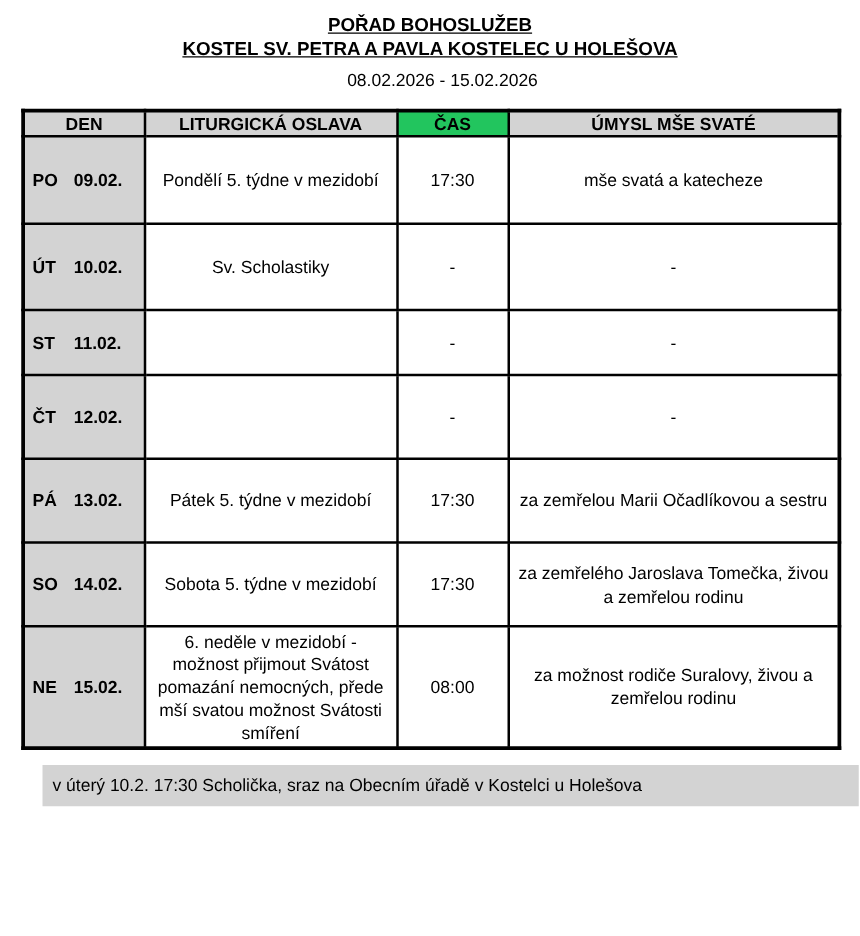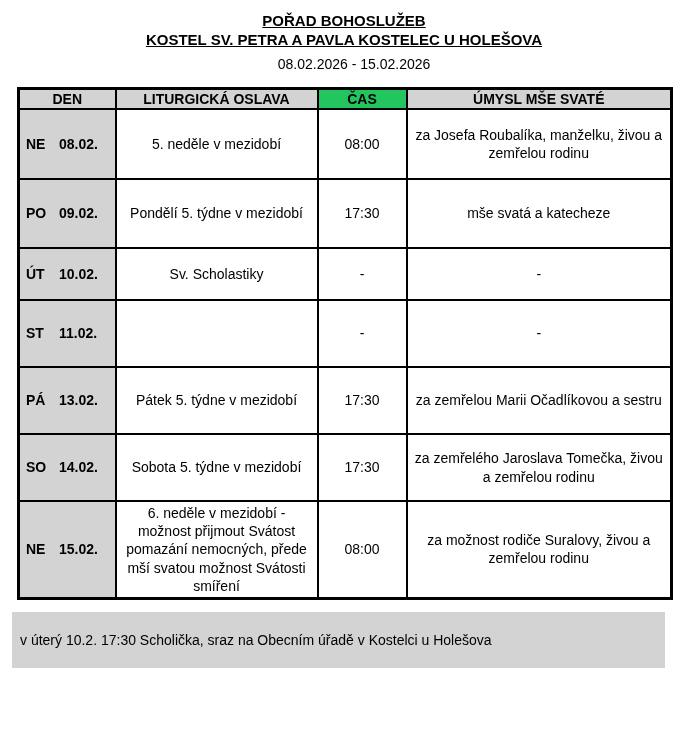--- a/index.html
+++ b/index.html
@@ -71,22 +71,22 @@
   tbody tr:nth-child(3) { height: 52px; }
   tbody tr:nth-child(4) { height: 67px; }
   tbody tr:nth-child(5) { height: 67px; }
   tbody tr:nth-child(6) { height: 67px; }
   tbody tr:nth-child(7) { height: 71px; margin-left: 16px; }
   tbody tr:nth-child(8) { height: 96px; }
 
   
   .footer-note {
     width: 653px;
-    height: 56px;
-    margin: 12px 0 0 12px;
+    height: 33px;
+    margin: 12px 0 0 34px;
     display: flex;
     align-items: center;
     padding-left: 8px;
     font-size: 14px;
   }
 </style>
 </head>
 <body style="background-color: rgb(255, 255, 255); color: rgb(0, 0, 0);">
 
 <div class="page">
@@ -107,39 +107,39 @@
     <thead>
       <tr>
         <th class="shaded" style="background-color: rgb(211, 211, 211);">DEN</th>
         <th class="shaded" style="background-color: rgb(211, 211, 211);">LITURGICKÁ OSLAVA</th>
         <th class="shaded" style="background-color: #22c55e;">ČAS</th>
         <th class="shaded" style="background-color: rgb(211, 211, 211);">ÚMYSL MŠE SVATÉ</th>
       </tr>
     </thead>
     <tbody>
       <tr>
-        <td class="day-cell shaded" style="background-color: rgb(211, 211, 211);"><span class="day-abbr">NE</span><span class="day-date">08.02.</span></td>
-        <td>5. neděle v mezidobí</td>
-        <td>08:00</td>
-        <td>za Josefa Roubalíka, manželku, živou a zemřelou rodinu</td>
-      </tr>
-      <tr>
         <td class="day-cell shaded" style="background-color: rgb(211, 211, 211);"><span class="day-abbr">PO</span><span class="day-date">09.02.</span></td>
         <td>Pondělí 5. týdne v mezidobí</td>
         <td>17:30</td>
         <td>mše svatá a katecheze</td>
       </tr>
       <tr>
         <td class="day-cell shaded" style="background-color: rgb(211, 211, 211);"><span class="day-abbr">ÚT</span><span class="day-date">10.02.</span></td>
         <td>Sv. Scholastiky</td>
         <td>-</td>
         <td>-</td>
       </tr>
       <tr>
         <td class="day-cell shaded" style="background-color: rgb(211, 211, 211);"><span class="day-abbr">ST</span><span class="day-date">11.02.</span></td>
+        <td></td>
+        <td>-</td>
+        <td>-</td>
+      </tr>
+      <tr>
+        <td class="day-cell shaded" style="background-color: rgb(211, 211, 211);"><span class="day-abbr">ČT</span><span class="day-date">12.02.</span></td>
         <td></td>
         <td>-</td>
         <td>-</td>
       </tr>
       <tr>
         <td class="day-cell shaded" style="background-color: rgb(211, 211, 211);"><span class="day-abbr">PÁ</span><span class="day-date">13.02.</span></td>
         <td>Pátek 5. týdne v mezidobí</td>
         <td>17:30</td>
         <td>za zemřelou Marii Očadlíkovou a sestru</td>
       </tr>

